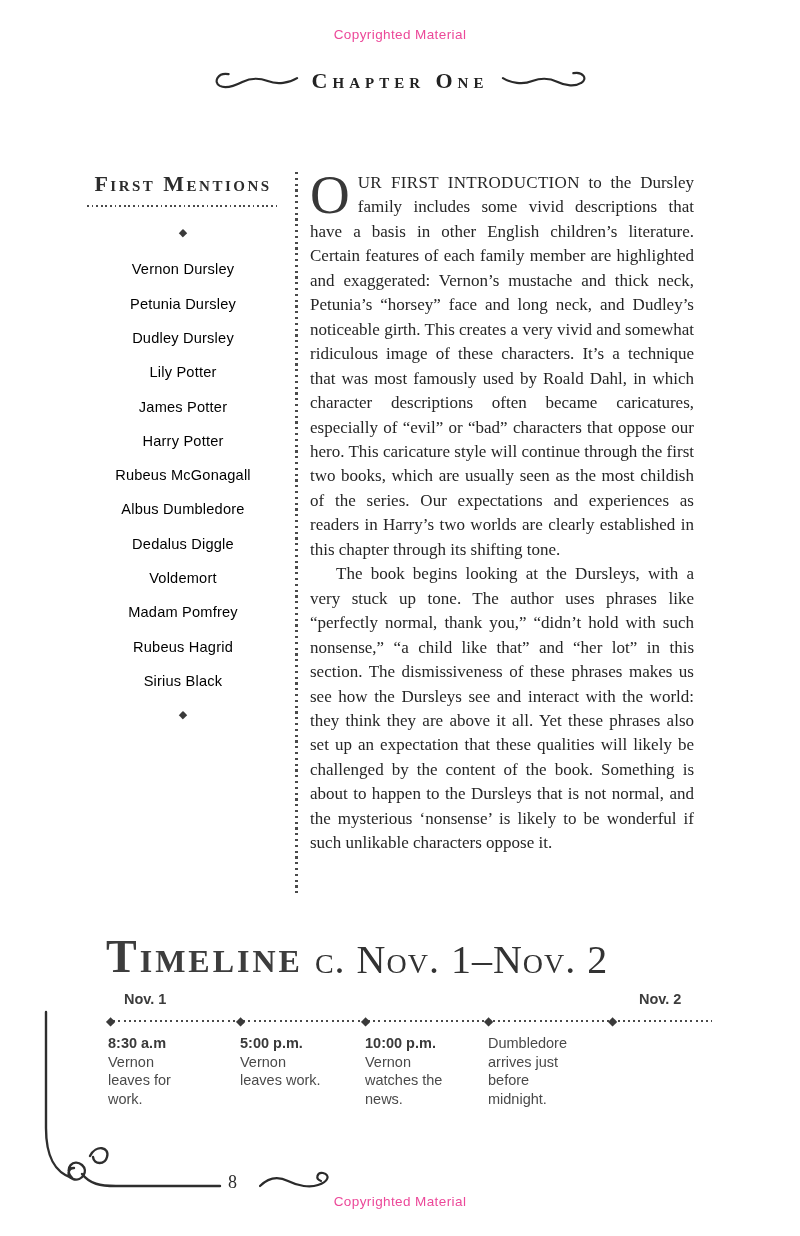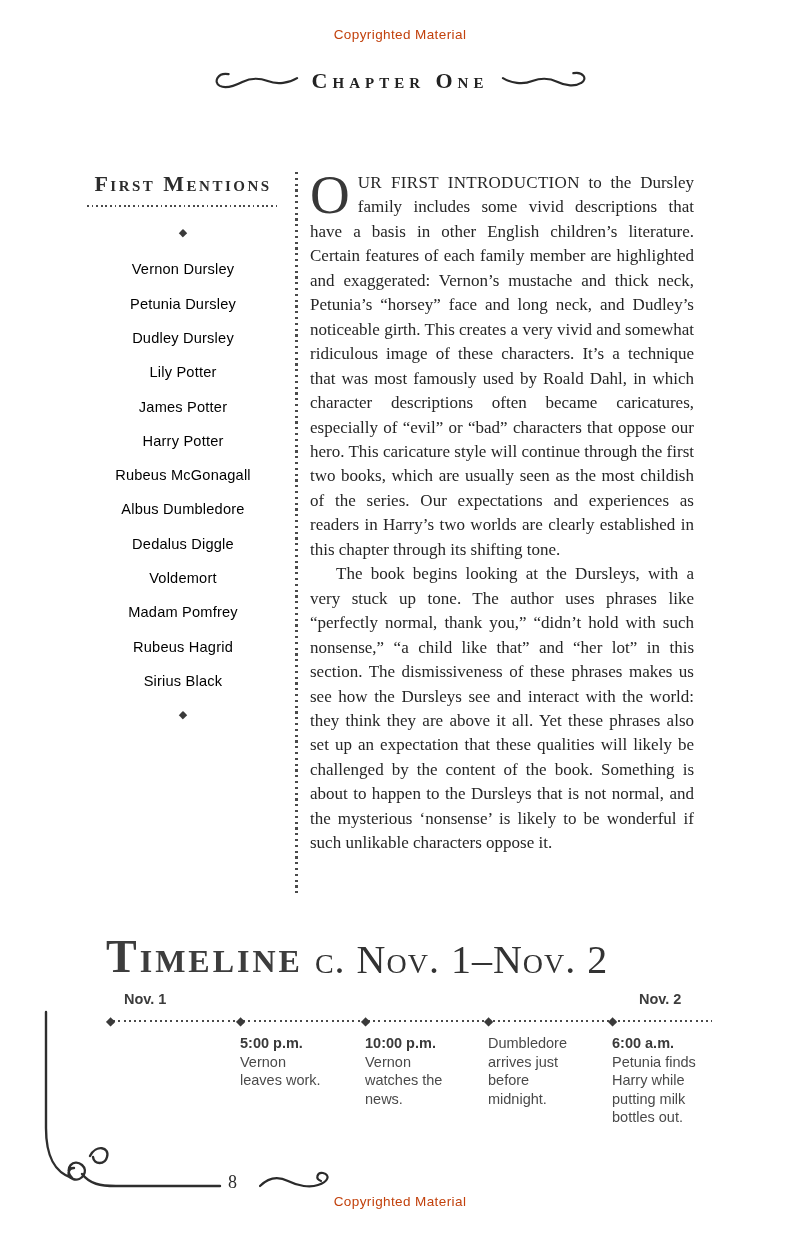--- a/index.html
+++ b/index.html
@@ -2,21 +2,21 @@
 <html><head>
 <meta charset="utf-8">
 <style>
   html,body{margin:0;padding:0;background:#ffffff;}
   #page{
     position:relative;width:800px;height:1236px;background:#ffffff;overflow:hidden;
     font-family:"Liberation Serif",serif;color:#262626;
   }
   .copyright{
     position:absolute;left:0;width:800px;text-align:center;
-    font-family:"Liberation Sans",sans-serif;font-size:13.5px;color:#c2410c;letter-spacing:.4px;
+    font-family:"Liberation Sans",sans-serif;font-size:13.5px;color:#ec4899;letter-spacing:.4px;
   }
   .copyright.top{top:27px;}
   .copyright.bottom{top:1194px;}
 
   
   .chapter{position:absolute;top:68px;left:0;width:800px;display:flex;align-items:center;justify-content:center;gap:13px;}
   .chapter-title{
     font-variant:small-caps;font-size:22px;letter-spacing:5px;color:#232323;font-weight:600;
   }
   .flourish svg{display:block;}
@@ -132,35 +132,35 @@
 
     <div class="tl-track">
       <div class="tl-dots"></div>
       <span class="tl-marker" style="left:-2px">◆</span>
       <span class="tl-marker" style="left:128px">◆</span>
       <span class="tl-marker" style="left:253px">◆</span>
       <span class="tl-marker" style="left:376px">◆</span>
       <span class="tl-marker" style="left:500px">◆</span>
     </div>
 
+    <div class="tl-col" style="left:0;width:82px">
+      <div class="tl-time">8:30 a.m</div>
+      <div class="tl-desc">Vernon leaves for work.</div>
+    </div>
     <div class="tl-col" style="left:132px;width:82px">
       <div class="tl-time">5:00 p.m.</div>
       <div class="tl-desc">Vernon leaves work.</div>
     </div>
     <div class="tl-col" style="left:257px;width:88px">
       <div class="tl-time">10:00 p.m.</div>
       <div class="tl-desc">Vernon watches the news.</div>
     </div>
     <div class="tl-col" style="left:380px;width:96px">
       <div class="tl-time"></div>
       <div class="tl-desc">Dumbledore arrives just before midnight.</div>
-    </div>
-    <div class="tl-col" style="left:504px;width:102px">
-      <div class="tl-time">6:00 a.m.</div>
-      <div class="tl-desc">Petunia finds Harry while putting milk bottles out.</div>
     </div>
   </div>
 
   <div class="corner">
     <svg width="200" height="190" viewBox="0 0 200 190" fill="none" stroke="#2e2e2e" stroke-width="2.4" stroke-linecap="round">
       <path d="M8 4 L8 120 C8 148 16 164 34 170"></path>
       <path d="M52 148 C58 136 72 139 69 149 C67 157 56 157 55 149"></path>
       <path d="M34 170 C25 160 36 150 44 157 C51 163 44 174 35 171 C28 168 30 160 36 160"></path>
       <path d="M44 166 C52 176 62 178 78 178 L182 178"></path>
     </svg>

